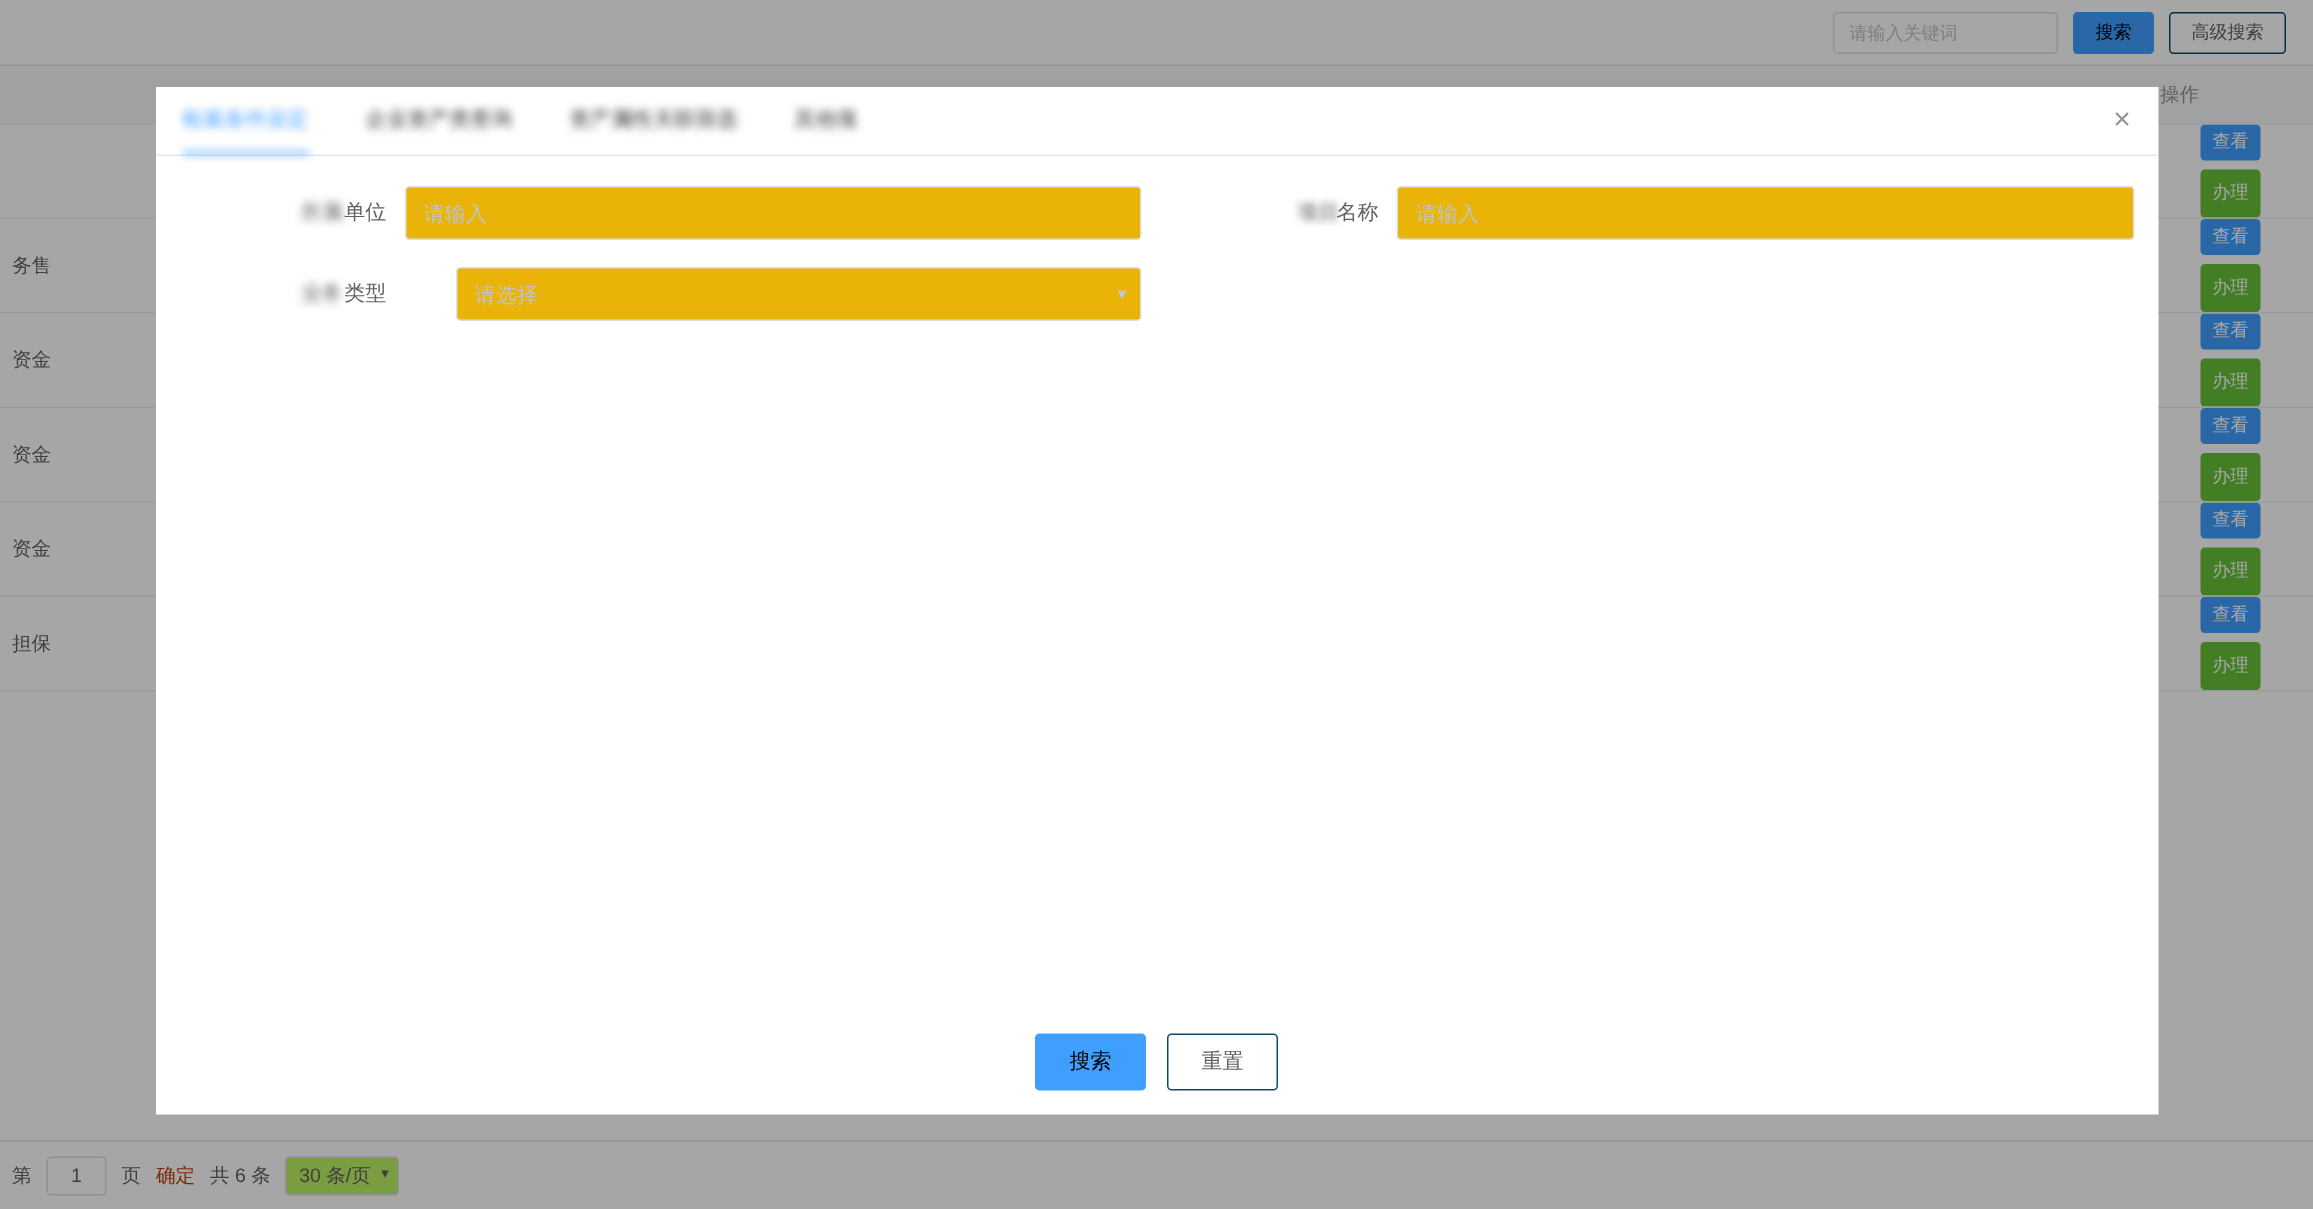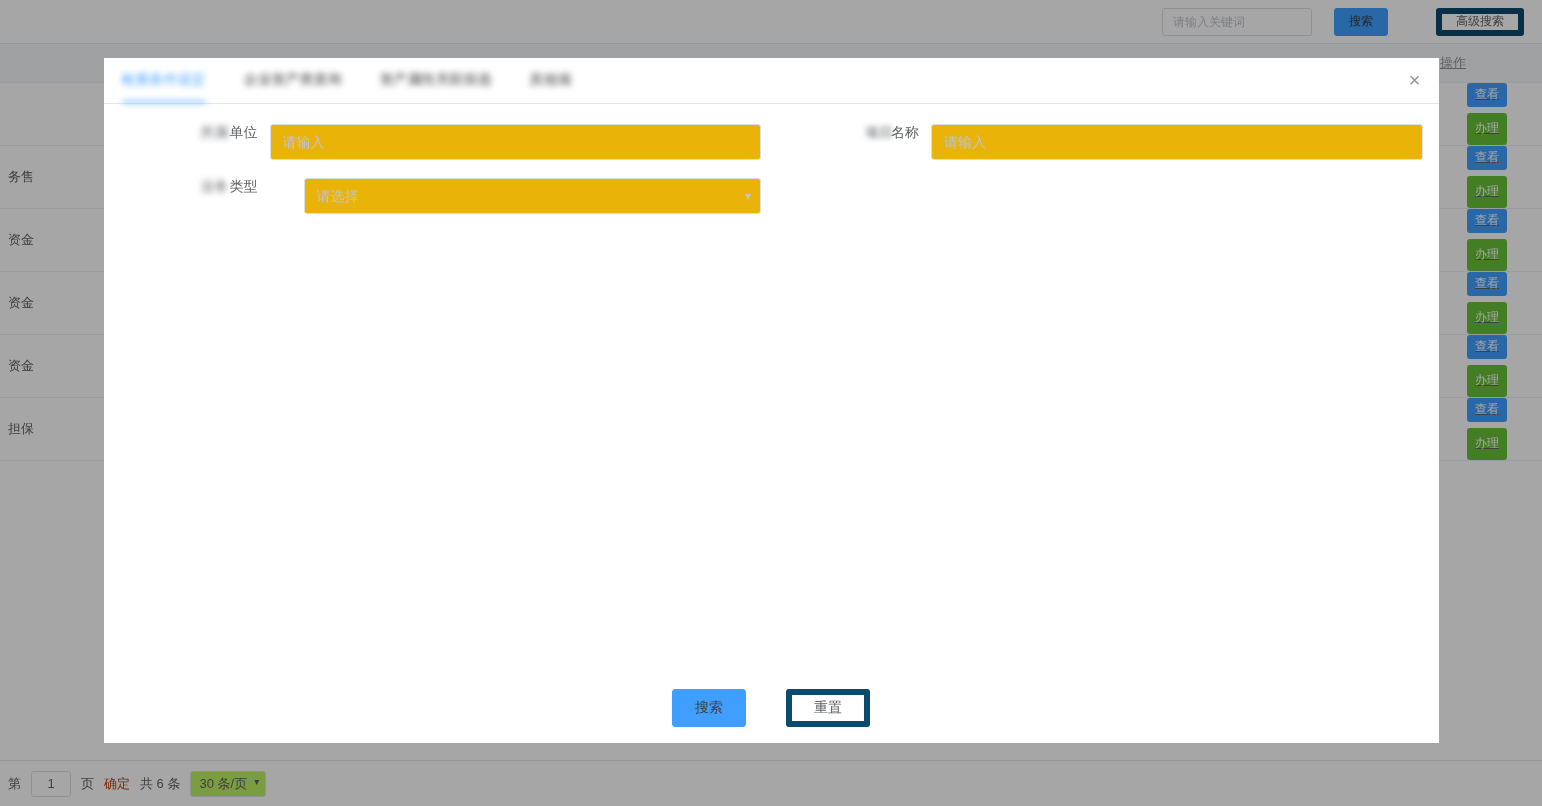--- a/index.html
+++ b/index.html
@@ -19,21 +19,21 @@
     width: 1542px;
     height: 806px;
     position: relative;
   }
 
   
   .top-search {
     display: flex;
     justify-content: flex-end;
     align-items: center;
-    gap: 22px;
+    gap: 10px;
     padding: 6px 18px;
     border-bottom: 1px solid #e4e7ed;
     height: 44px;
   }
   .top-search input[type="text"] {
     height: 28px;
     width: 150px;
     border: 1px solid #dcdfe6;
     border-radius: 3px;
     padding: 0 10px;
@@ -46,22 +46,22 @@
     align-items: center;
     justify-content: center;
     height: 28px;
     padding: 0 14px;
     border-radius: 3px;
     font-size: 12px;
     cursor: pointer;
     border: 1px solid transparent;
     white-space: nowrap;
   }
-  .btn-primary { background: #409eff; color: #404040; border-color: #409eff; }
-  .btn-default { background: #fff; color: #606266; border: 6px solid #0c4a6e; margin-left: 26px; }
+  .btn-primary { background: #409eff; color: #000000; border-color: #409eff; }
+  .btn-default { background: #fff; color: #606266; border: 1px solid #0c4a6e; }
   .btn-view-sm {
     background: #409eff; color:#fff; border:none;
     height:24px; padding:0 8px; font-size:12px; border-radius:3px;
     display:inline-flex; align-items:center; cursor:pointer;
   }
   .btn-handle-sm {
     background: #67c23a; color:#fff; border:none;
     height:24px; padding:16px 8px; font-size:12px; border-radius:3px;
     display:inline-flex; align-items:center; cursor:pointer;
   }
@@ -73,21 +73,21 @@
     border-bottom: 1px solid #ebeef5;
     padding: 0 8px;
     height: 38px;
     text-align: left;
     font-size: 13px;
     color: #606266;
     white-space: nowrap;
     overflow: hidden;
   }
   table.data th { background: #f5f7fa; font-weight: 500; color:#909399; }
-  .col-ops { text-align: center; width: 110px; text-decoration: underline; }
+  .col-ops { text-align: center; width: 110px; }
   .ops-cell { display:flex; gap:6px; justify-content:center; align-items:center;flex-direction:column; }
 
   
   .pager {
     position: absolute;
     left: 0; right: 0; bottom: 0;
     height: 46px;
     display:flex;
     align-items:center;
     gap:10px;
@@ -169,21 +169,21 @@
     overflow:auto;
   }
   .form-grid {
     display:grid;
     grid-template-columns: 1fr 1fr;
     column-gap: 20px;
     row-gap: 18px;
   }
   .form-item {
     display:flex;
-    align-items:flex-start;
+    align-items:center;
   }
   .form-label {
     width: 150px;
     text-align: right;
     padding-right: 12px;
     font-size:14px;
     color:#606266;
     position: relative;
   }
   .label-blur {

